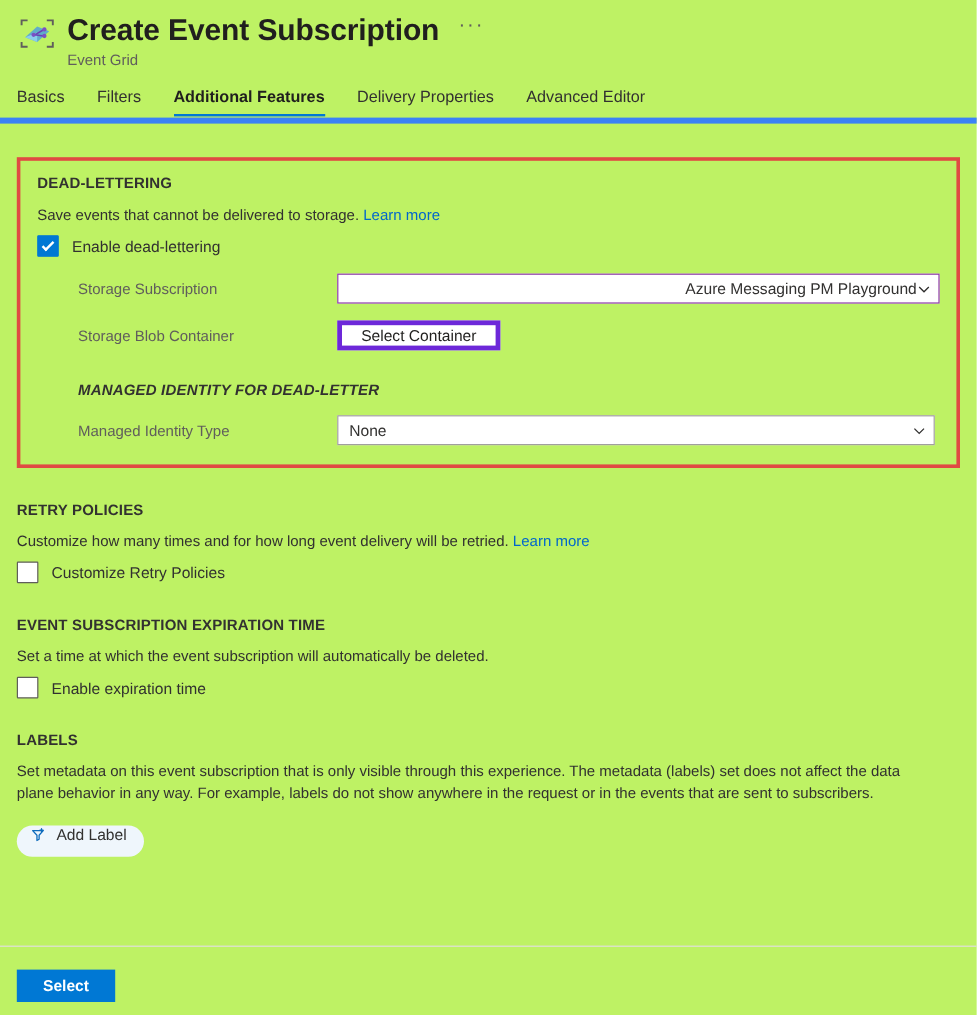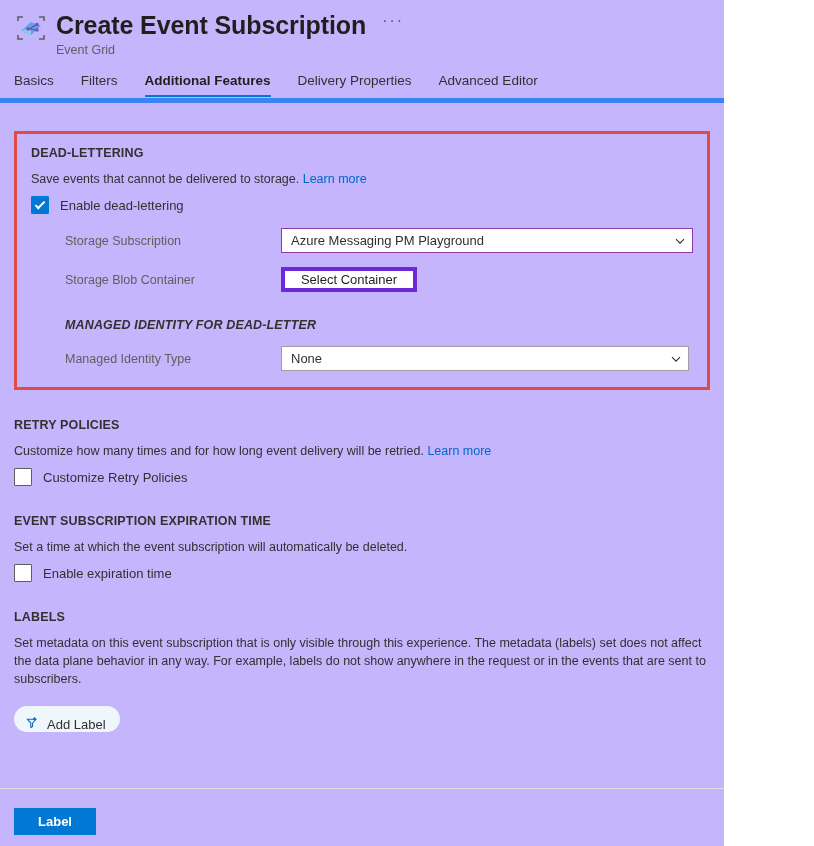--- a/index.html
+++ b/index.html
@@ -4,21 +4,21 @@
 <style>
   * { box-sizing: border-box; }
   html, body {
     margin: 0; padding: 0;
     width: 814px; height: 846px;
     background: #ffffff;
     font-family: "Liberation Sans", sans-serif;
     color: #323130;
     overflow: hidden;
   }
-  .page { position: relative; width: 724px; height: 846px; background:#c4b5fd; }
+  .page { position: relative; width: 814px; height: 846px; background:#bef264; }
 
   
   .header { padding: 10px 0 0 0; }
   .header-row { display: flex; align-items: flex-start; padding-left: 14px; }
   .res-icon { width: 34px; height: 34px; flex: 0 0 34px; margin-top: 3px; }
   .title-block { margin-left: 8px; display:flex; flex-direction:column; }
   .title-line { display: flex; align-items: center; }
   .page-title {
     font-size: 25px; font-weight: bold; color: #201f1e;
     line-height: 30px; letter-spacing: -0.1px;
@@ -83,21 +83,21 @@
     font-size: 12.5px; color: #605e5c; width: 250px; flex: 0 0 250px;
     padding-left: 34px;
   }
   .control-col { flex: 1 1 auto; }
 
   .dropdown {
     height: 25px; border: 1px solid #a19f9d; background: #fff;
     display: flex; align-items: center; padding: 0 6px 0 9px;
     font-size: 13px; color: #323130; cursor: pointer; position: relative;
   }
-  .dropdown.focused { border-color: #8e3aa8; }
+  .dropdown.focused { border-color: #8e3aa8; text-align: right; }
   .dd-value { flex: 1 1 auto; white-space: nowrap; overflow: hidden; text-overflow: ellipsis; }
   .chev { width: 12px; height: 12px; flex: 0 0 12px; color: #323130; }
 
   .btn-outline {
     display: inline-flex; align-items: center; justify-content: center;
     height: 25px; min-width: 136px; padding: 0 12px;
     border: 4px solid #6d28d9; background: #fff;
     font-size: 13px; color: #201f1e; cursor: pointer;
   }
 
@@ -106,21 +106,21 @@
     letter-spacing: 0.15px; text-transform: uppercase;
     margin: 26px 0 0 34px;
     font-style: italic;
   }
 
   .block { margin-top: 28px; }
   .block .section-desc { margin-bottom: 6px; }
 
   
   .pill {
-    display: inline-flex; align-items: flex-end; gap: 8px;
+    display: inline-flex; align-items: flex-start; gap: 8px;
     height: 26px; padding: 0 14px 0 11px;
     background: #eff6fc; border-radius: 14px;
     font-size: 13px; color: #323130; cursor: pointer; border: none;
     font-family: "Liberation Sans", sans-serif;
   }
   .pill svg { flex: 0 0 14px; }
 
   
   .footer-sep {
     position: absolute; left: 0; right: 0; top: 788px;
@@ -263,15 +263,15 @@
             <path d="M2.2 4.2 H11 L7.6 8 V11.4 L5.8 12.4 V8 Z" fill="none" stroke="#0f6cbd" stroke-width="1.1" stroke-linejoin="round"></path>
             <path d="M9.6 2.6 V5.2 M8.3 3.9 H10.9" stroke="#0f6cbd" stroke-width="1.1" stroke-linecap="round"></path>
           </svg>
         </span>
         <span>Add Label</span>
       </button>
     </div>
   </div>
 
   <div class="footer-sep"></div>
-  <button class="create-btn">Label</button>
+  <button class="create-btn">Select</button>
 
 </div>
 
 </body></html>

